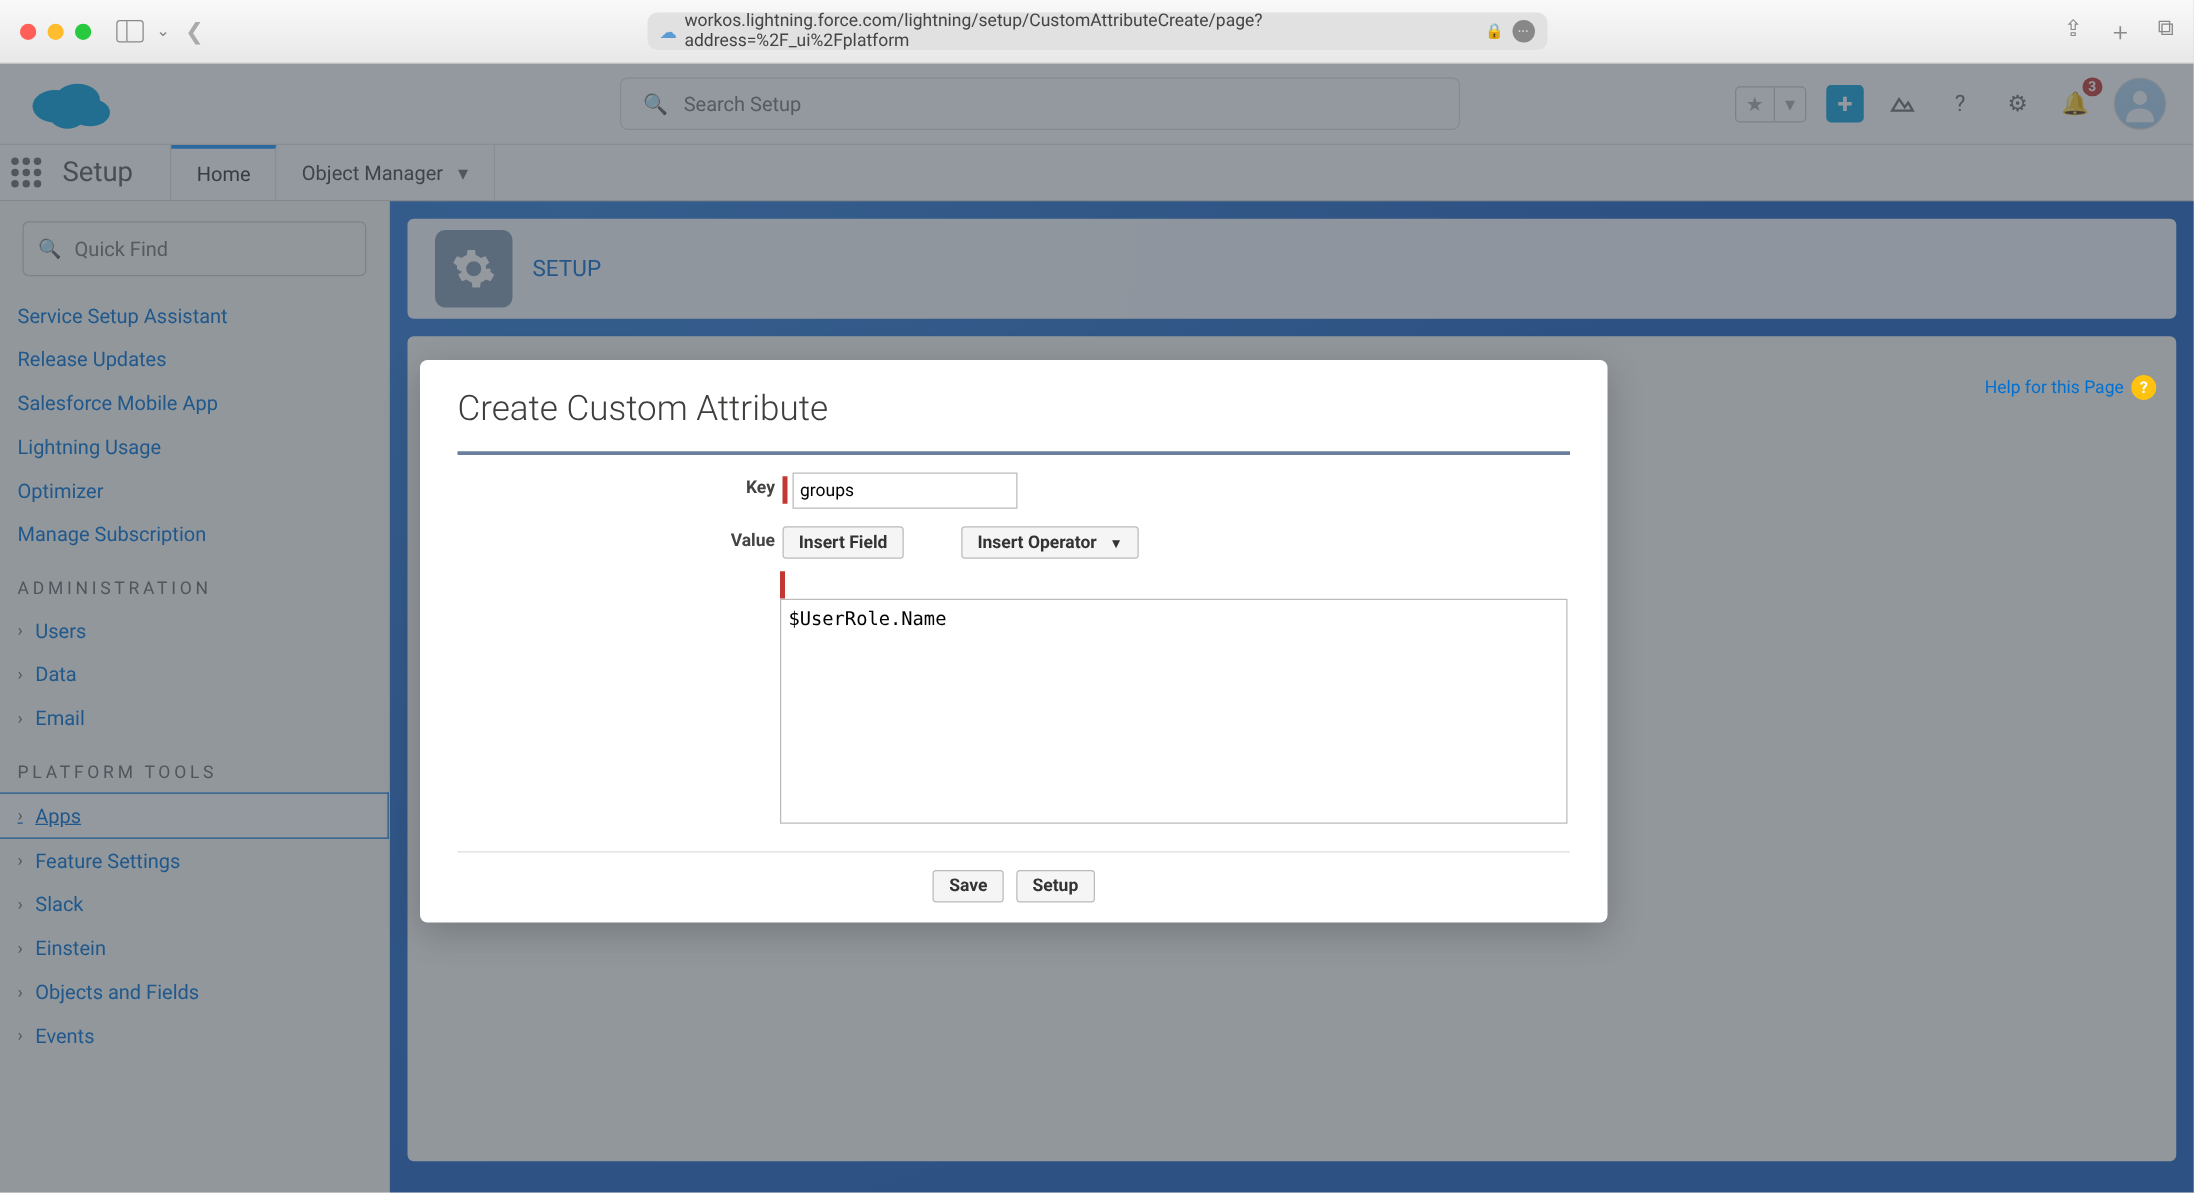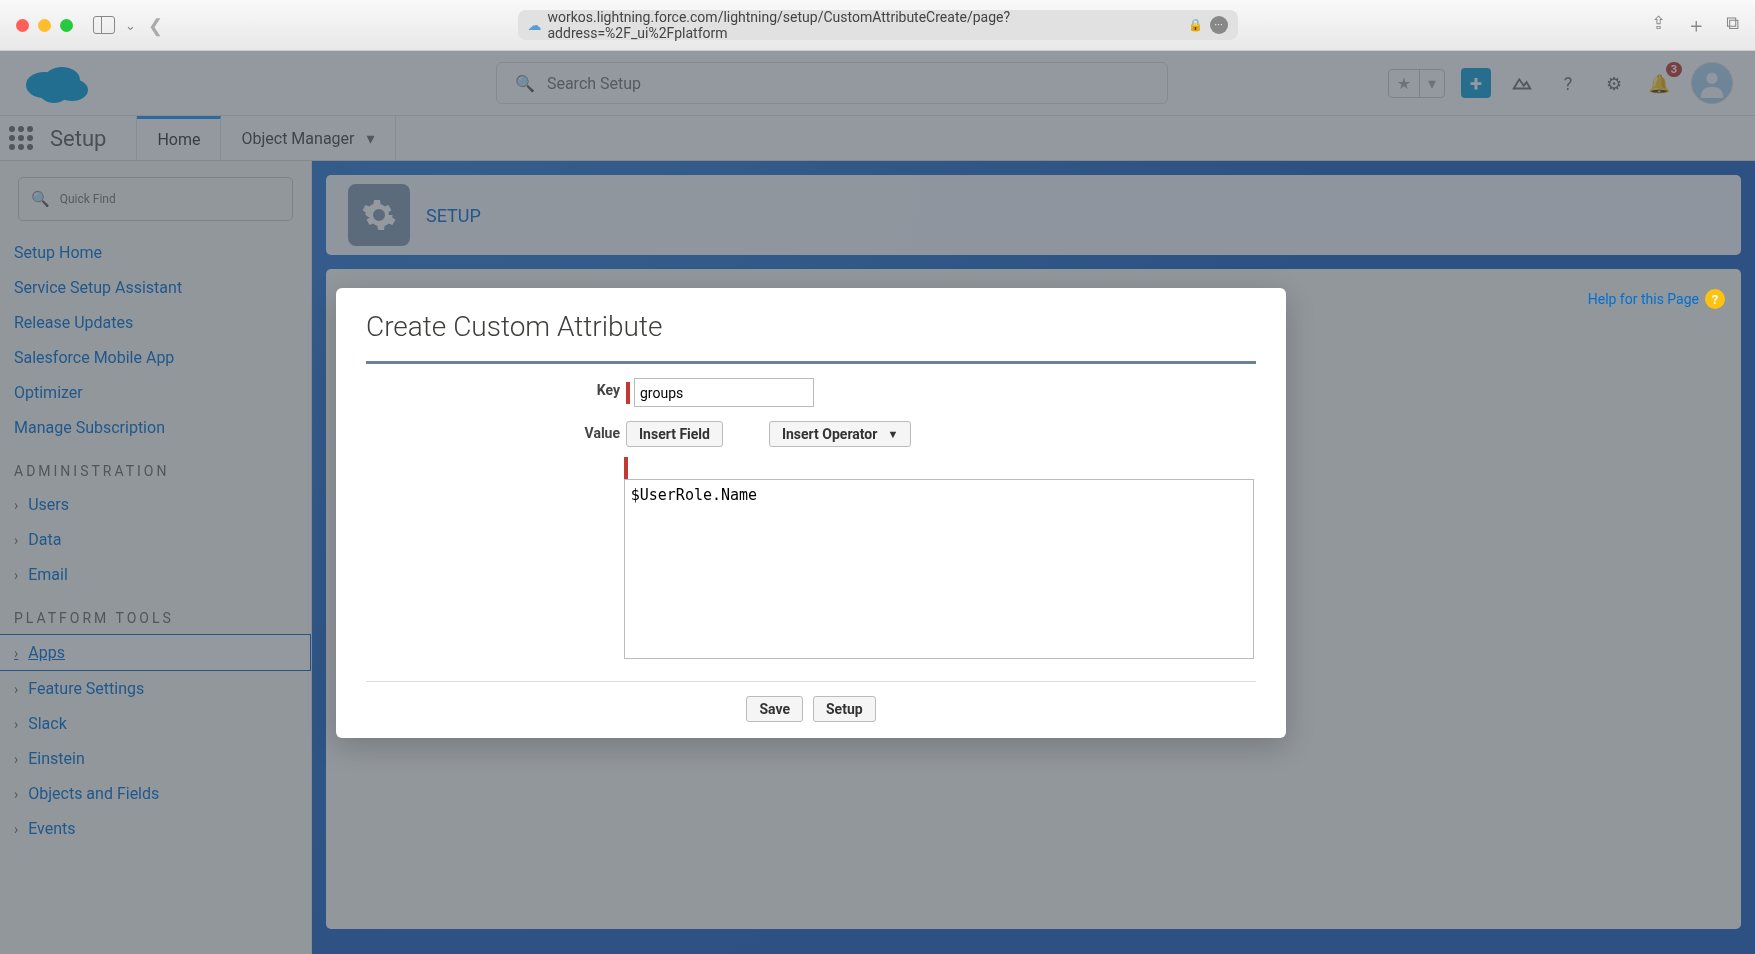--- a/index.html
+++ b/index.html
@@ -48,39 +48,39 @@
     .setup-ctx { font-size: 22px; padding: 0 30px 0 8px; display: flex; align-items: center; border-right: 1px solid #e5e5e5; color: #5a5a5a;}
     .tab { padding: 0 20px; display: flex; align-items: center; font-size: 16px; color: #444; border-right: 1px solid #e5e5e5; }
     .tab.active { border-top: 3px solid #1b96ff; color: #333; }
     .tab .chev { margin-left: 12px; color: #706e6b; }
 
     
     .body { position: absolute; top: 161px; left: 0; right: 0; bottom: 0; display: flex; }
     .sidebar { width: 312px; background: #fafaf9; border-right: 1px solid #e5e5e5; padding: 16px 0 0 0; height: 100%;}
     .quick-find { margin: 0 18px 14px; height: 44px; border: 1px solid #ccc; border-radius: 5px; display: flex; align-items: center; padding: 0 12px; }
     .quick-find .qf-icon { color: #999; font-size: 15px; margin-right: 10px; }
-    .quick-find input { border: none; outline: none; font-size: 12px; color: #333; background: transparent; }
+    .quick-find input { border: none; outline: none; font-size: 16px; color: #333; background: transparent; }
     .sb-link { display:block; padding: 8px 14px; font-size: 16px; color: #0070d2; cursor: pointer; }
     .sb-section { padding: 18px 14px 8px; font-size: 14px; letter-spacing: 3px; color: #6b6b6b; }
     .sb-expand { display: flex; align-items: center; padding: 8px 14px; font-size: 16px; color: #0070d2; cursor: pointer; }
     .sb-expand .chev { margin-right: 10px; color: #706e6b; font-size: 14px; }
     .sb-expand.active { background: #fff; border: 1px solid #0070d2; border-left: none; border-radius: 0; text-decoration: underline;}
 
     .main { flex: 1; position: relative; background: radial-gradient(circle at 10% 0%, #2e7cd6 0%, #1b5fbf 60%) no-repeat; background-size: 100% 100%; padding: 14px; }
     .page-header { height: 80px; background: rgba(255,255,255,0.95); border-radius: 5px; display: flex; align-items: center; padding: 0 22px; margin-bottom: 14px;}
     .ph-icon { width: 62px; height: 62px; background: #8199af; border-radius: 8px; display:flex; align-items:center; justify-content:center; margin-right: 16px;}
     .ph-icon svg { fill: #fff; width: 36px; height: 36px;}
     .ph-title { font-size: 18px; color: #0b6bcb; text-transform: uppercase; }
     .content-card { background: #fafaf9; border-radius: 5px; padding: 0; position: relative; min-height: 660px; }
 
     
     .modal-overlay { position: absolute; inset: 0; background: rgba(60,70,80,0.55); }
     .modal-card { position: absolute; left: 336px; top: 288px; width: 950px; background: #fff; border-radius: 6px; padding: 22px 0 16px 0; box-shadow: 0 8px 30px rgba(0,0,0,0.2); }
     .modal-title { font-size: 28px; font-weight: 300; color: #3e3e3c; padding: 0 30px 10px; }
-    .help-link { position: absolute; top: 289px; right: 30px; font-size: 14px; color: #0070d2; display: flex; align-items: center; gap: 6px; }
+    .help-link { position: absolute; top: 300px; right: 30px; font-size: 14px; color: #0070d2; display: flex; align-items: center; gap: 6px; }
     .help-link .help-icon { width: 20px; height: 20px; border-radius: 50%; background: #ffc20e; display:flex; align-items:center; justify-content:center; font-size: 13px; font-weight: bold; color: #fff;}
     .form-divider { margin: 8px 30px 0; border-top: 3px solid #6a7f9b; }
 
     .form-row { display: flex; margin: 14px 30px 0; }
     .form-lbl { width: 260px; text-align: right; padding-right: 6px; font-size: 14px; font-weight: bold; color: #444; padding-top: 4px;}
     .req-mark { display:inline-block; width: 4px; height: 22px; background: #c23934; margin-right: 4px; vertical-align: middle;}
     .text-input { height: 29px; width: 180px; border: 1px solid #bbb; padding: 2px 5px; font-size: 14px; }
     .small-btn { background: #f5f5f5; border: 1px solid #bbb; border-radius: 3px; padding: 4px 12px; font-size: 14px; font-weight: bold; color: #333; cursor: pointer; display: inline-flex; align-items: center;}
     .small-btn .caret { margin-left: 10px; font-size: 11px;}
     .btn-row { display: flex; gap: 46px; align-items: flex-end; }
@@ -175,24 +175,24 @@
     <span class="chev">▾</span>
   </div>
 </div>
 
 <div class="body">
   <div class="sidebar">
     <div class="quick-find">
       <span class="qf-icon">🔍</span>
       <input placeholder="Quick Find" style="">
     </div>
-    <a class="sb-link">Setup Home</a>
     <a class="sb-link">Service Setup Assistant</a>
     <a class="sb-link">Release Updates</a>
     <a class="sb-link">Salesforce Mobile App</a>
+    <a class="sb-link">Lightning Usage</a>
     <a class="sb-link">Optimizer</a>
     <a class="sb-link">Manage Subscription</a>
 
     <div class="sb-section">ADMINISTRATION</div>
     <div class="sb-expand">
         <span class="chev">›</span>
         <span>Users</span>
       </div>
     <div class="sb-expand">
         <span class="chev">›</span>

